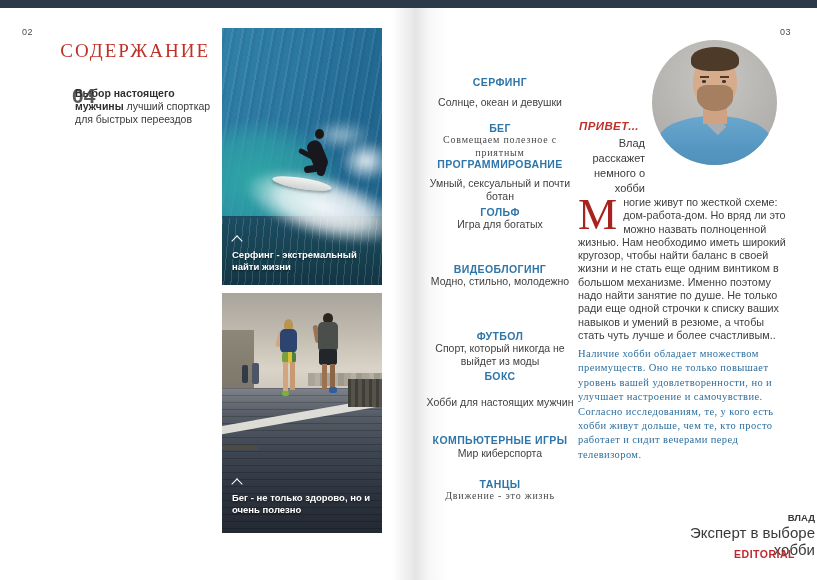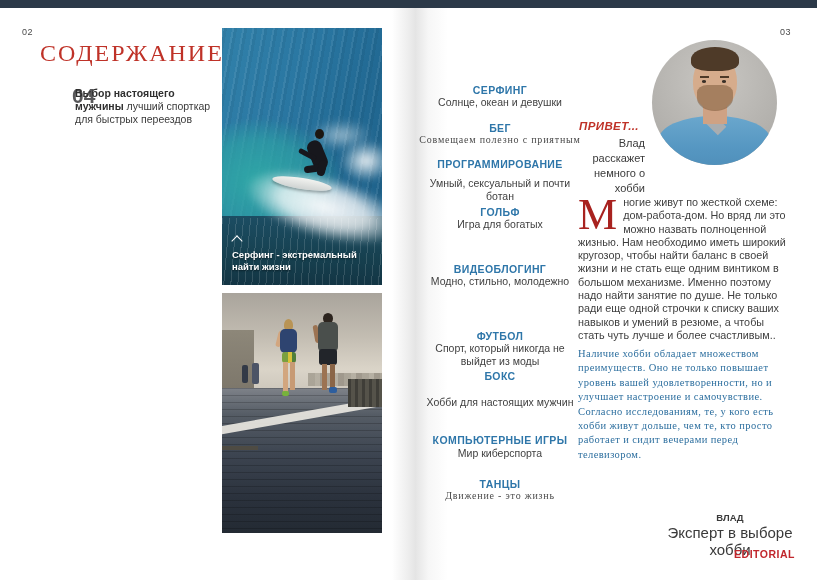--- a/index.html
+++ b/index.html
@@ -7,22 +7,22 @@
        font-family:"Liberation Sans",sans-serif;color:#3f3f3f;}
   .abs{position:absolute;}
 
   
   .topbar{left:0;top:0;width:817px;height:8px;background:#2b3948;}
   .fold{left:392px;top:8px;width:56px;height:572px;
         background:linear-gradient(to right,rgba(90,90,90,0) 0%,rgba(90,90,90,0.10) 28%,rgba(90,90,90,0.16) 42%,rgba(90,90,90,0.05) 65%,rgba(90,90,90,0) 100%);}
   .pagenum{font-size:9px;color:#4a4a4a;letter-spacing:.5px;text-align:center;}
 
   
-  .contents-title{left:40px;top:40px;width:170px;text-align:left;
-        font-family:"Liberation Serif",serif;font-size:24px;letter-spacing:2px;color:#bf3228;}
+  .contents-title{left:40px;top:40px;width:170px;text-align:right;
+        font-family:"Liberation Serif",serif;font-size:19px;letter-spacing:2px;color:#bf3228;}
   .toc-entry-num{left:36px;top:84px;font-size:21px;font-weight:bold;color:#58585a;margin-left:36px;}
   .toc-entry-text{left:75px;top:87px;width:140px;font-size:10.5px;line-height:13px;color:#3a3a3a;}
   .toc-entry-text b{color:#2f2f2f;}
 
   
   .photo{overflow:hidden;background:#777;}
   .photo1{left:222px;top:28px;width:160px;height:257px;}
   .photo2{left:222px;top:293px;width:160px;height:240px;}
   .caption{position:absolute;left:10px;color:#ffffff;font-size:9.5px;line-height:12px;font-weight:bold;
            text-shadow:0 1px 2px rgba(0,0,0,.55);}
@@ -110,21 +110,21 @@
   .pt-eye{width:4px;height:2.5px;background:#3a3028;border-radius:50%;top:40px;}
 
   .privet{left:579px;top:120px;font-size:11.5px;font-weight:bold;font-style:italic;
       color:#bf3228;letter-spacing:.4px;}
   .intro{left:579px;top:136px;width:66px;font-size:11px;line-height:15px;color:#3a3a3a;text-align:right;}
   .article{left:578px;top:196px;width:215px;font-size:10.8px;line-height:13.3px;color:#3f3f3f;}
   .dropcap{float:left;font-family:"Liberation Serif",serif;font-size:44px;line-height:34px;
       color:#a8221f;margin:2px 6px 0 0;}
   .quote{left:578px;top:347px;width:218px;font-family:"Liberation Serif",serif;font-size:10.5px;
       line-height:14.4px;color:#2d6f9f;letter-spacing:.4px;}
-  .author{left:645px;top:512px;width:170px;text-align:center;color:#3a3a3a;}
+  .author{left:645px;top:512px;width:170px;text-align:right;color:#3a3a3a;}
   .author-name{font-size:9.5px;font-weight:bold;}
   .author-role{font-size:15px;margin-top:1px;}
   .editorial{left:690px;top:548px;width:105px;text-align:right;font-size:10.5px;font-weight:bold;
       color:#c1272d;letter-spacing:.5px;}
 </style>
 </head>
 <body>
 
 <div class="abs topbar"></div>
 <div class="abs fold"></div>
@@ -184,27 +184,31 @@
   </div>
   <div class="abs runner" style="left:96px;top:20px;width:20px;height:115px;">
     <div class="rm-head"></div>
     <div class="rm-arm"></div>
     <div class="rm-torso"></div>
     <div class="rm-shorts"></div>
     <div class="rm-leg1"></div>
     <div class="rm-leg2"></div>
     <div class="rm-shoe"></div>
   </div>
-</div>
-
-<div class="abs toc-title" style="top:84px;">СЕРФИНГ</div>
+  <div class="caption" style="bottom:17px;width:140px;">
+    <span class="chev"></span>
+    <span>Бег - не только здорово, но и очень полезно</span>
+  </div>
+</div>
+
+<div class="abs toc-title" style="top:76px;">СЕРФИНГ</div>
 <div class="abs toc-sub" style="top:96px;">Солнце, океан и девушки</div>
 
 <div class="abs toc-title" style="top:122px;">БЕГ</div>
-<div class="abs toc-sub serif" style="top:134px;">Совмещаем полезно с приятным</div>
+<div class="abs toc-sub serif" style="top:134px;">Совмещаем полезное с приятным</div>
 
 <div class="abs toc-title" style="top:158px;">ПРОГРАММИРОВАНИЕ</div>
 <div class="abs toc-sub narrow" style="top:177px;">Умный, сексуальный и почти ботан</div>
 
 <div class="abs toc-title" style="top:206px;">ГОЛЬФ</div>
 <div class="abs toc-sub" style="top:218px;">Игра для богатых</div>
 
 <div class="abs toc-title" style="top:263px;">ВИДЕОБЛОГИНГ</div>
 <div class="abs toc-sub" style="top:275px;">Модно, стильно, молодежно</div>
 

